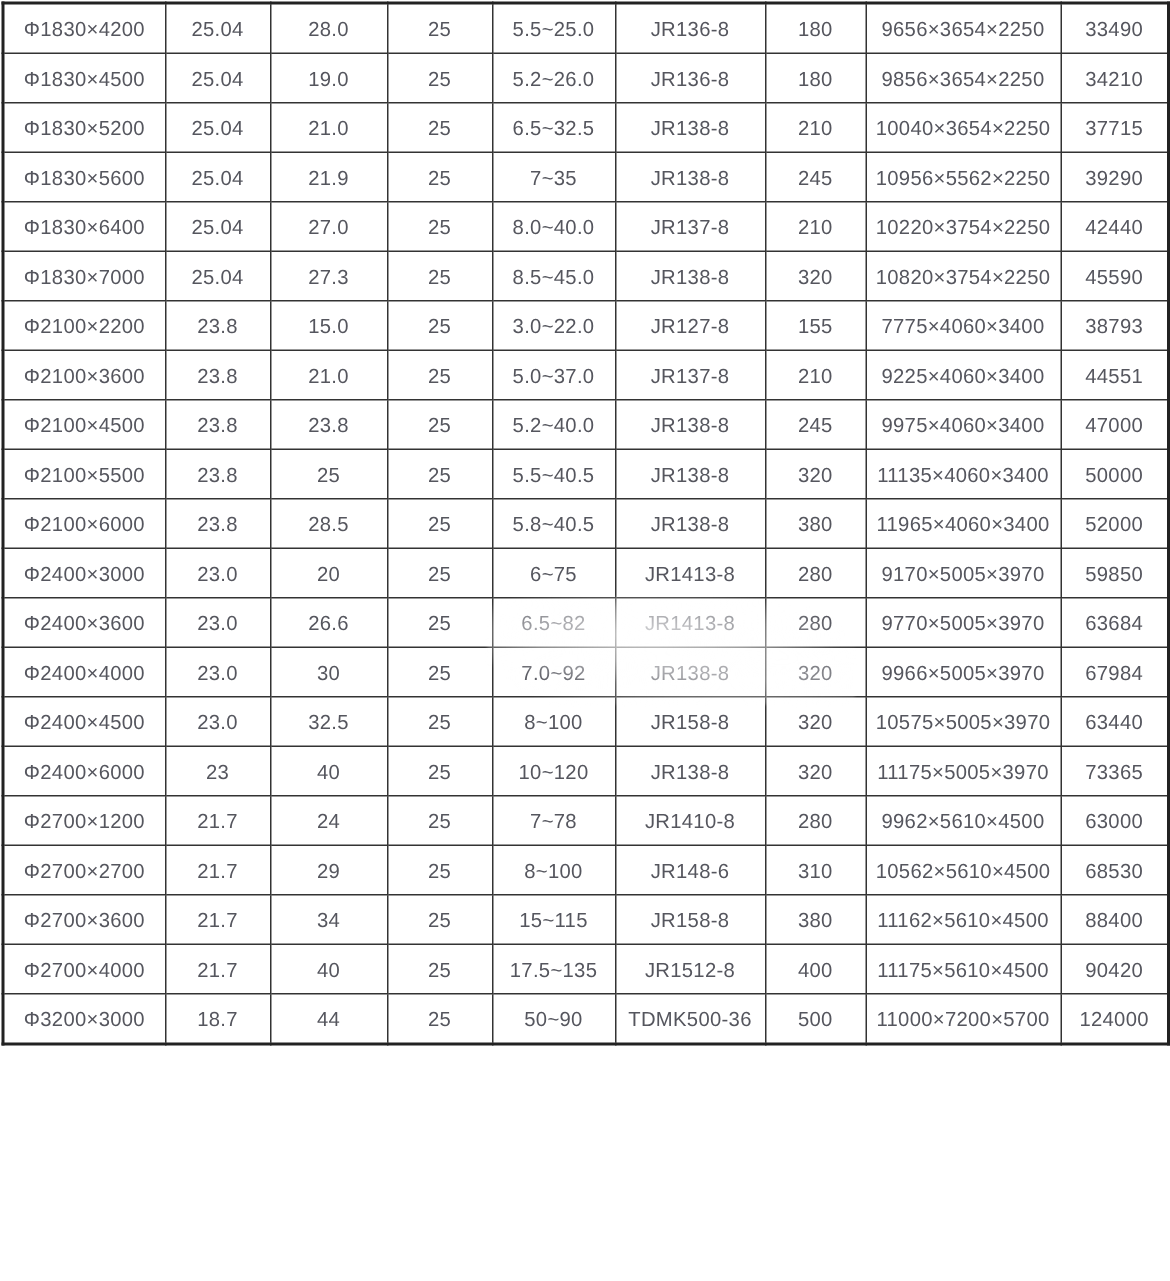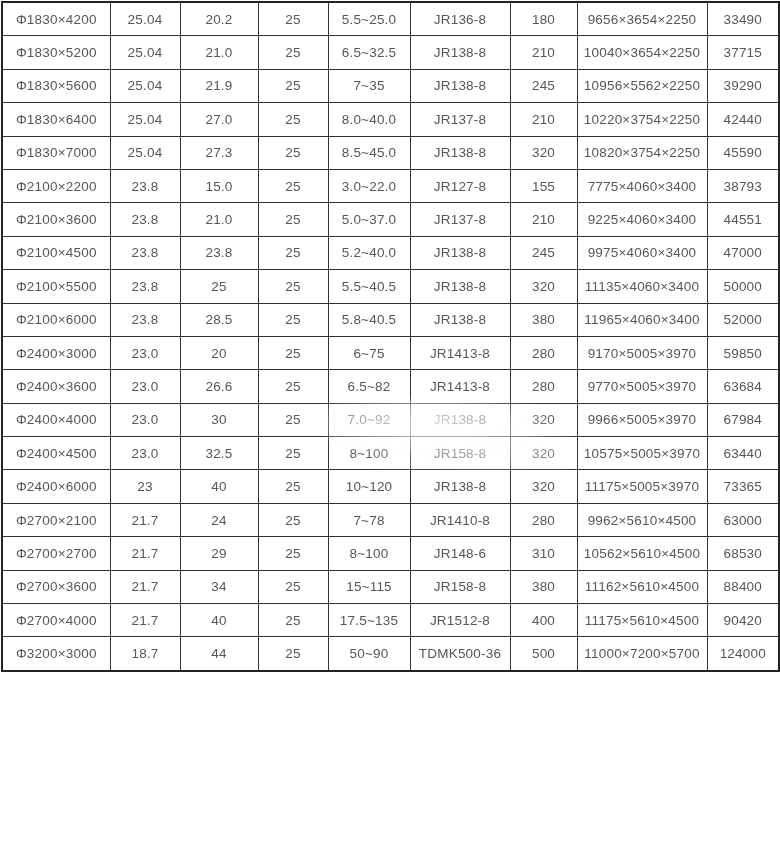--- a/index.html
+++ b/index.html
@@ -57,29 +57,40 @@
       <col class="c5">
     <col class="c6">
       <col class="c7">
       <col class="c8">
       <col class="c9">
   </colgroup>
   <tbody>
       <tr>
         <td>Φ1830×4200</td>
         <td>25.04</td>
-        <td>20.2</td>
+        <td>28.0</td>
         <td>25</td>
         <td>5.5~25.0</td>
         <td>JR136-8</td>
         <td>180</td>
         <td>9656×3654×2250</td>
         <td>33490</td>
       </tr>
       <tr>
+        <td>Φ1830×4500</td>
+        <td>25.04</td>
+        <td>19.0</td>
+        <td>25</td>
+        <td>5.2~26.0</td>
+        <td>JR136-8</td>
+        <td>180</td>
+        <td>9856×3654×2250</td>
+        <td>34210</td>
+      </tr>
+      <tr>
         <td>Φ1830×5200</td>
         <td>25.04</td>
         <td>21.0</td>
         <td>25</td>
         <td>6.5~32.5</td>
         <td>JR138-8</td>
         <td>210</td>
         <td>10040×3654×2250</td>
         <td>37715</td>
       </tr>
@@ -220,21 +231,21 @@
         <td>23</td>
         <td>40</td>
         <td>25</td>
         <td>10~120</td>
         <td>JR138-8</td>
         <td>320</td>
         <td>11175×5005×3970</td>
         <td>73365</td>
       </tr>
       <tr>
-        <td>Φ2700×2100</td>
+        <td>Φ2700×1200</td>
         <td>21.7</td>
         <td>24</td>
         <td>25</td>
         <td>7~78</td>
         <td>JR1410-8</td>
         <td>280</td>
         <td>9962×5610×4500</td>
         <td>63000</td>
       </tr>
       <tr>

